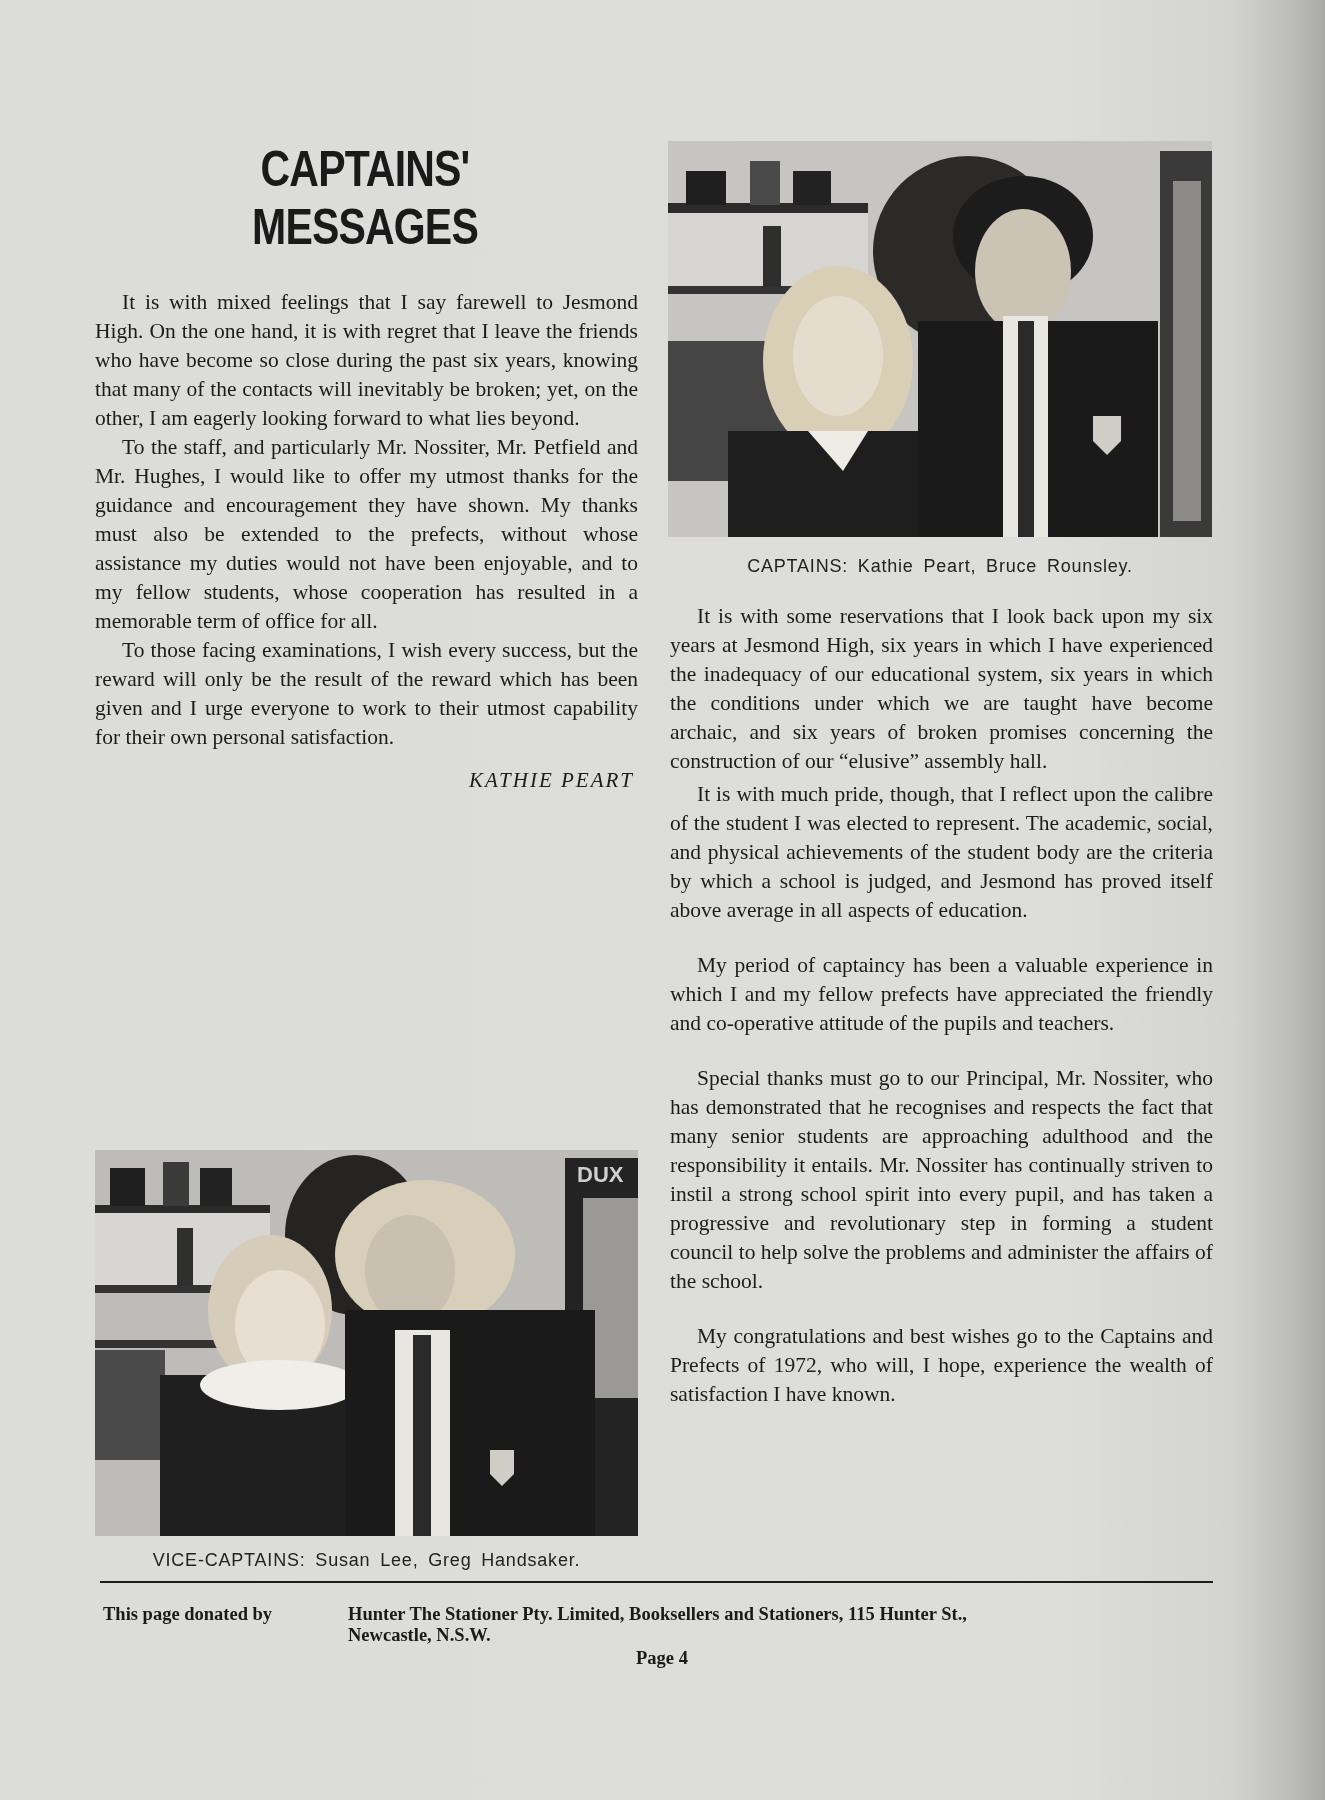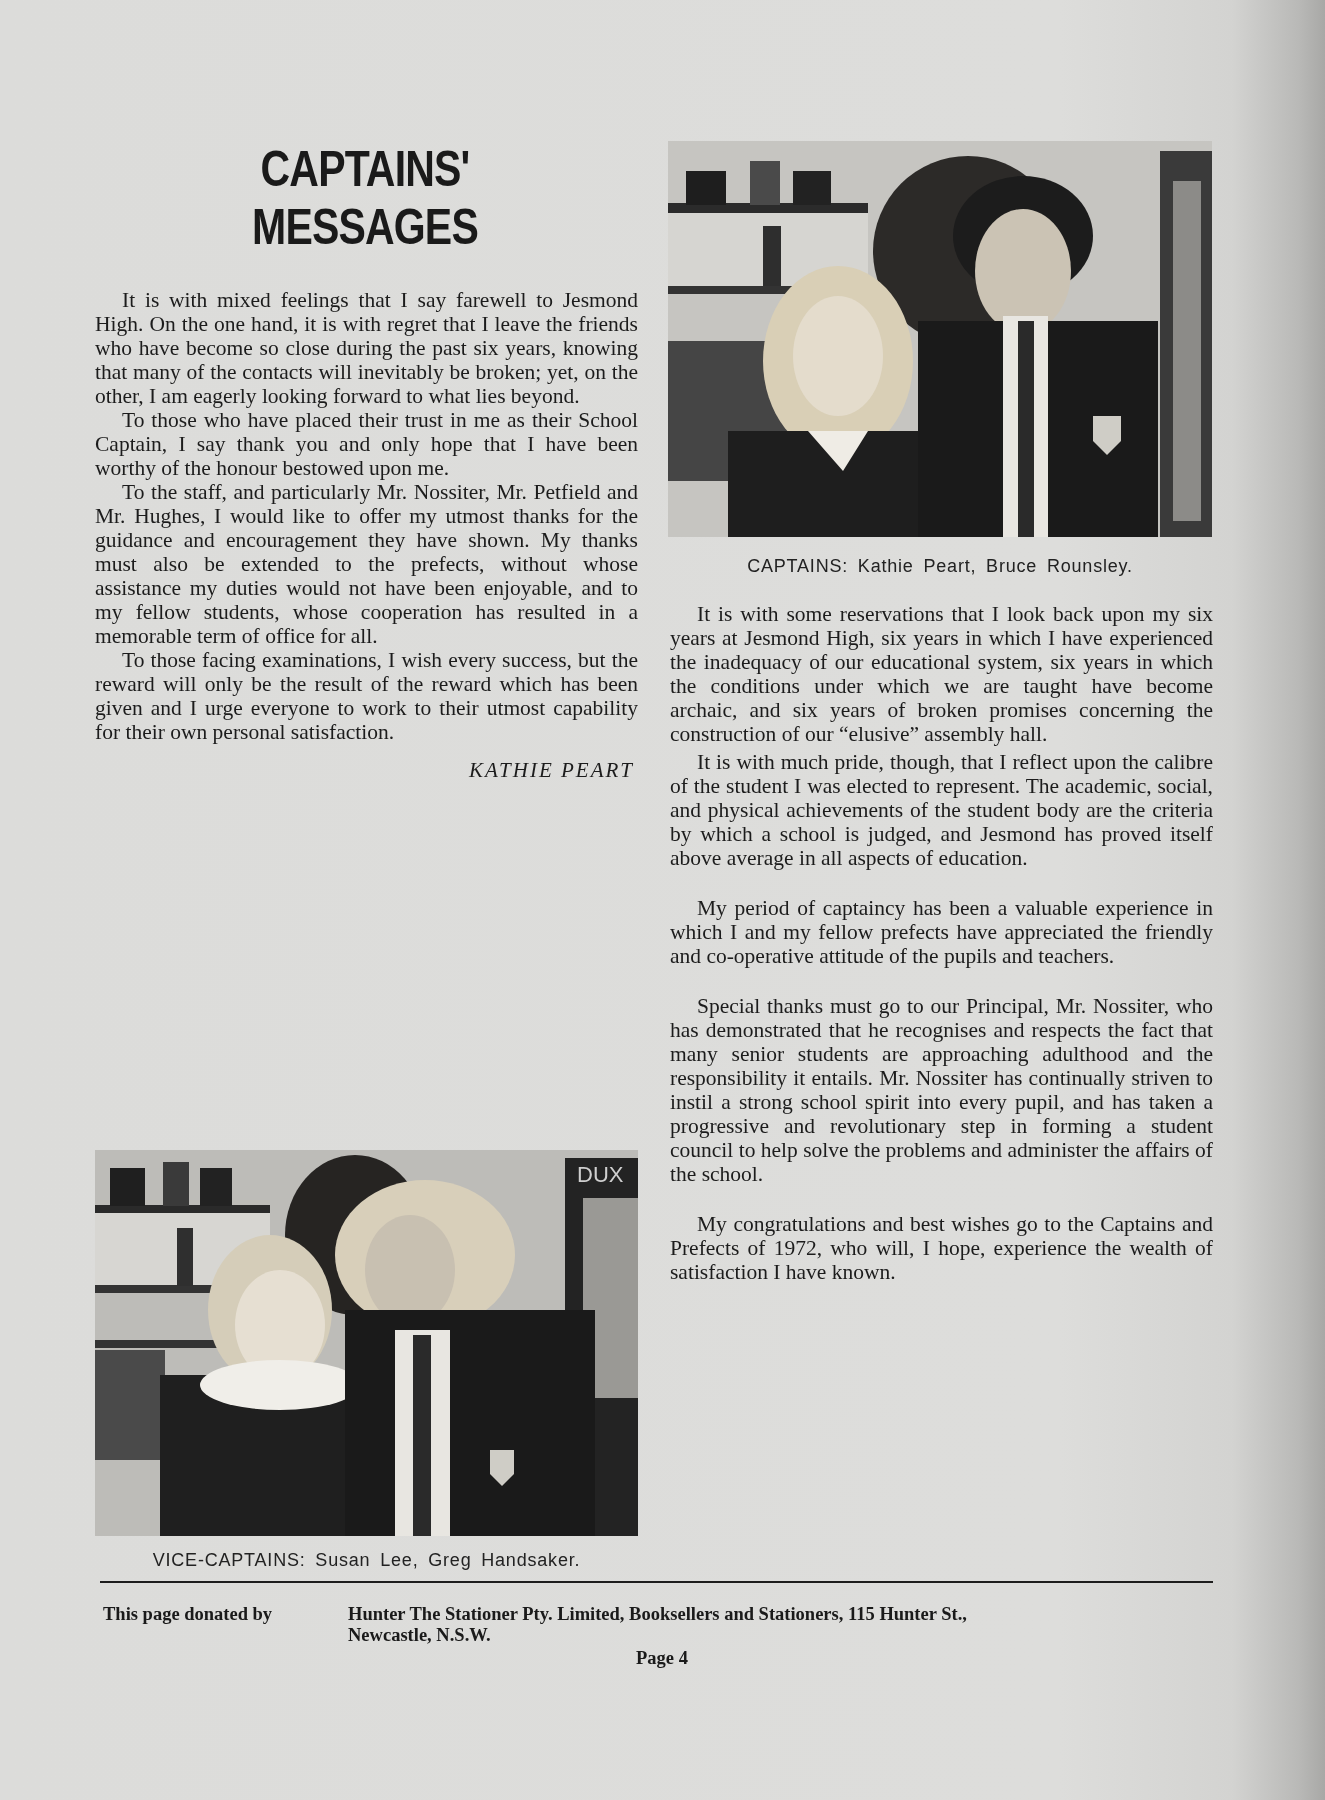--- a/index.html
+++ b/index.html
@@ -16,36 +16,36 @@
   }
   .title {
     position: absolute; left: 200px; top: 140px; width: 330px;
     text-align: center;
     font-family: "Liberation Sans", "DejaVu Sans", sans-serif;
     font-weight: bold; font-size: 50px; line-height: 58px;
     letter-spacing: -1px; color: #1a1a1a;
     transform: scaleX(0.82); transform-origin: center;
   }
   .col {
-    position: absolute; font-size: 21.5px; line-height: 24px;
+    position: absolute; font-size: 21.5px; line-height: 29px;
     text-align: justify; hyphens: manual;
   }
   .col p { margin: 0; text-indent: 27px; }
   .col p.gap { margin-top: 26px; }
   .col-left { left: 95px; top: 288px; width: 543px; }
   .col-right { left: 670px; top: 602px; width: 543px; }
   .signature {
     text-align: right; font-style: italic; letter-spacing: 2px;
     font-size: 21px; margin-top: 14px; padding-right: 4px;
   }
   .photo {
     position: absolute; background: #2a2a2a; overflow: hidden;
   }
   .photo-captains { left: 668px; top: 141px; width: 544px; height: 396px; }
-  .photo-vice { left: 95px; top: 1150px; width: 543px; height: 386px; }
+  .photo-vice { left: 95px; top: 1150px; width: 543px; height: 386px; font-weight: bold; }
   .photo svg { width: 100%; height: 100%; display: block; }
   .caption {
     position: absolute; text-align: center;
     font-family: "Liberation Sans", "DejaVu Sans", sans-serif;
     font-size: 18px; letter-spacing: 0.8px; word-spacing: 4px; color: #222;
   }
   .caption-captains { left: 668px; top: 556px; width: 544px; }
   .caption-vice { left: 95px; top: 1550px; width: 543px; }
   .rule {
     position: absolute; left: 100px; top: 1581px; width: 1113px; height: 2px;
@@ -68,21 +68,20 @@
 
 <div class="page">
 
   <div class="title">
     <div>CAPTAINS'</div>
     <div>MESSAGES</div>
   </div>
 
   <div class="col col-left">
     <p>It is with mixed feelings that I say farewell to Jesmond High. On the one hand, it is with regret that I leave the friends who have become so close during the past six years, knowing that many of the contacts will inevitably be broken; yet, on the other, I am eagerly looking forward to what lies beyond.</p>
-    <p>To those who have placed their trust in me as their School Captain, I say thank you and only hope that I have been worthy of the honour be­stowed upon me.</p>
     <p>To the staff, and particularly Mr. Nossiter, Mr. Petfield and Mr. Hughes, I would like to of­fer my utmost thanks for the guidance and en­couragement they have shown. My thanks must also be extended to the prefects, without whose assistance my duties would not have been en­joyable, and to my fellow students, whose co­operation has resulted in a memorable term of office for all.</p>
     <p>To those facing examinations, I wish every success, but the reward will only be the result of the reward which has been given and I urge every­one to work to their utmost capability for their own personal satisfaction.</p>
     <div class="signature">KATHIE PEART</div>
   </div>
 
   <div class="photo photo-captains">
     <svg viewBox="0 0 544 396" preserveAspectRatio="none">
       <rect width="544" height="396" fill="#b9b8b4"></rect>
       <rect x="0" y="0" width="544" height="396" fill="#c6c5c1"></rect>
 

